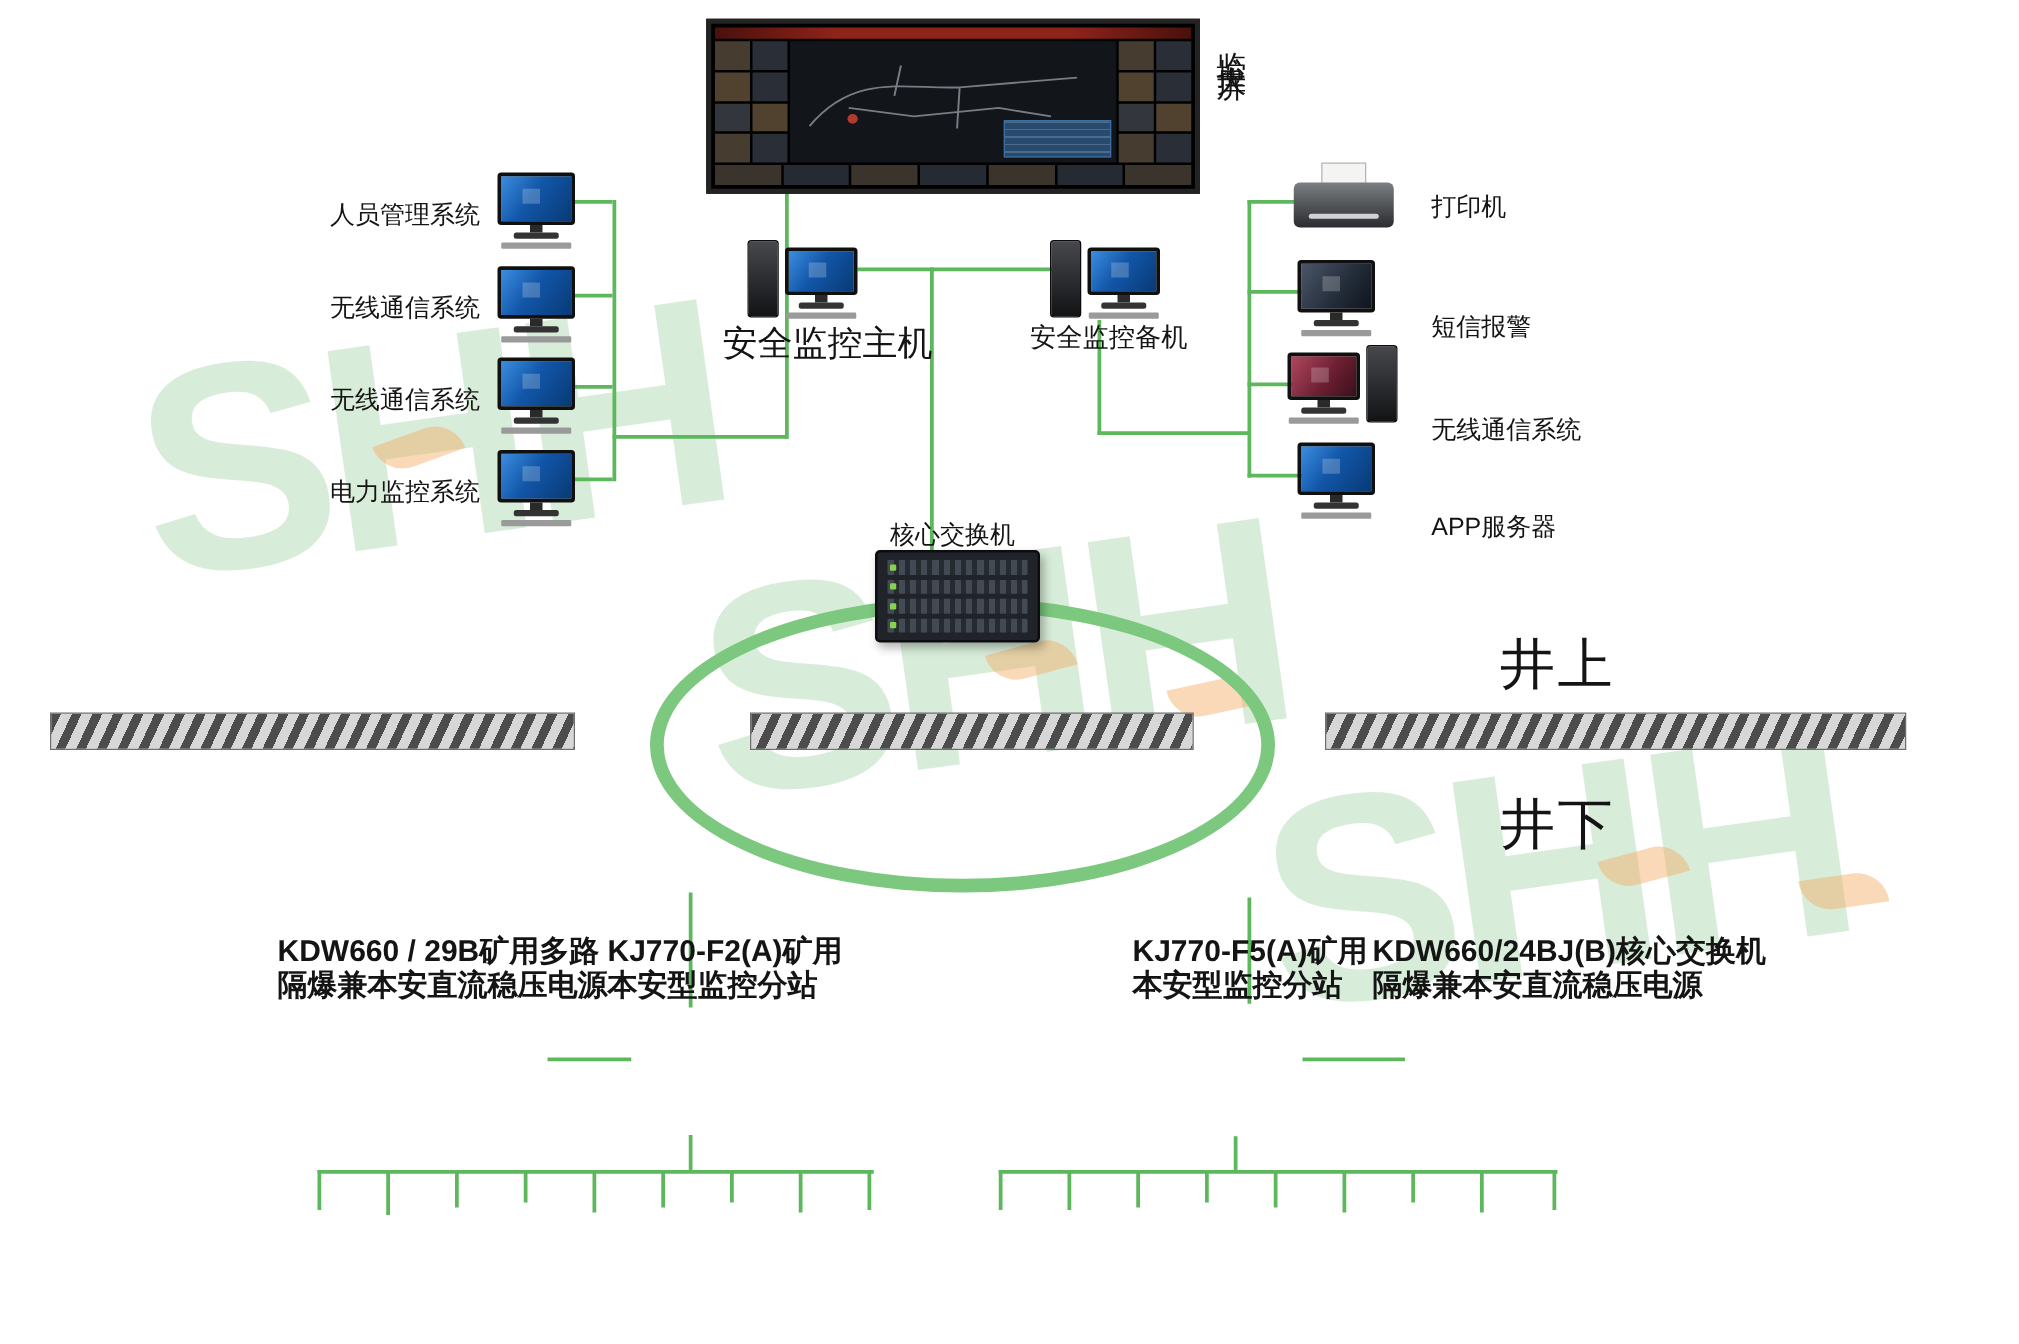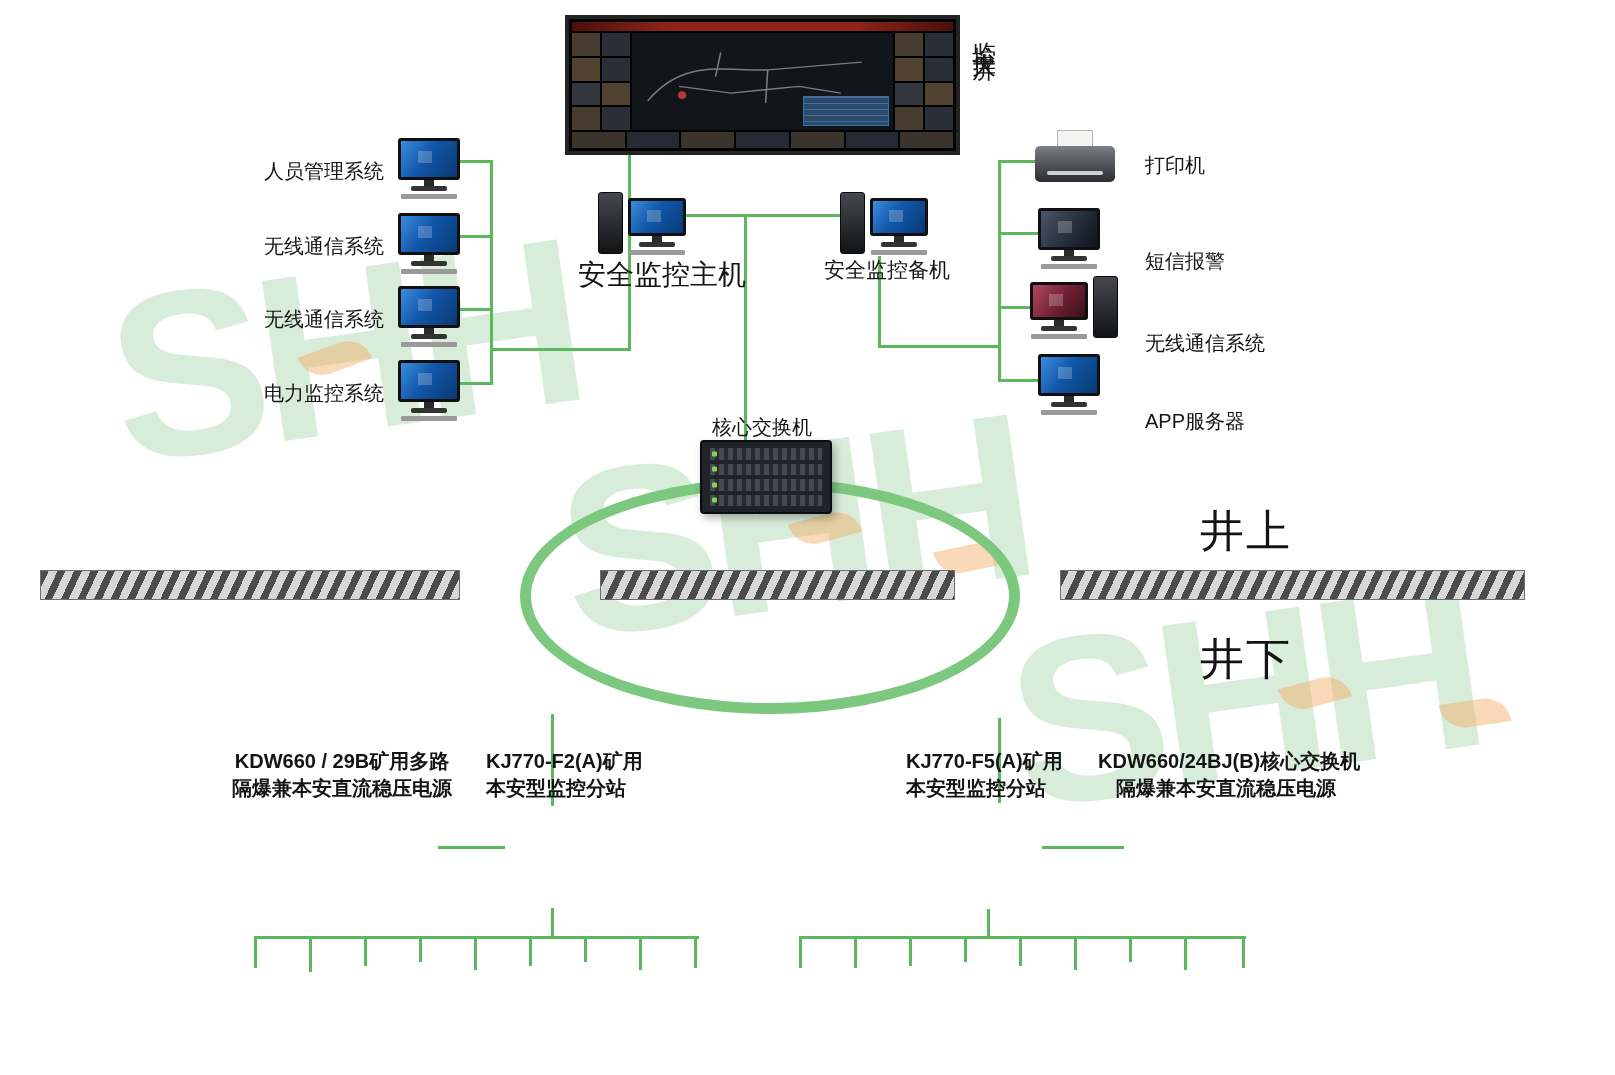--- a/index.html
+++ b/index.html
@@ -14,21 +14,21 @@
 .line{position:absolute;background:#5db75d;z-index:1}
 .ground{position:absolute;top:570px;height:30px;z-index:2;background:repeating-linear-gradient(115deg,#4c4c4c 0 7px,#d7d7d7 7px 15px);border:1px solid #6e6e6e}
 .ring{position:absolute;left:520px;top:478px;width:500px;height:236px;border:11px solid #7cc87f;border-radius:50%;z-index:1}
 
 
 .lab{position:absolute;z-index:6;color:#141414;font-size:20px;white-space:nowrap}
 .lab-left{width:124px;text-align:center}
 .lab-v{writing-mode:vertical-rl;letter-spacing:6px;font-size:24px}
 .lab-big{font-size:44px;letter-spacing:2px}
 .lab-ring{font-size:38px;font-weight:600;letter-spacing:2px}
-.lab2{position:absolute;z-index:6;color:#141414;font-size:20px;font-weight:600;line-height:27px;white-space:nowrap}
+.lab2{position:absolute;z-index:6;color:#141414;font-size:24px;font-weight:600;line-height:27px;white-space:nowrap}
 .lab2.center{text-align:center}
 
 
 .monitor{position:absolute;z-index:3}
 .mstack{width:62px}
 .mstack .screen{height:42px;background:linear-gradient(125deg,#3b8de0 0%,#1256a8 45%,#083a75 100%);border:3px solid #101010;border-radius:3px;position:relative}
 .mstack .screen::after{content:"";position:absolute;left:30%;top:28%;width:14px;height:12px;background:rgba(255,255,255,.22)}
 .mstack .neck{width:10px;height:6px;background:#2a2a2a;margin:0 auto}
 .mstack .base{width:36px;height:5px;background:#333;border-radius:2px;margin:0 auto}
 .mstack .kb{width:56px;height:5px;background:#9a9a9a;border-radius:1px;margin:3px auto 0}

